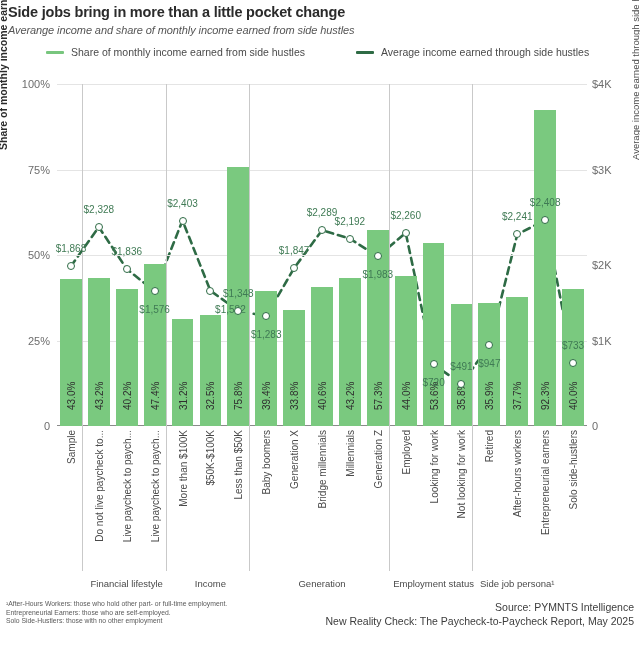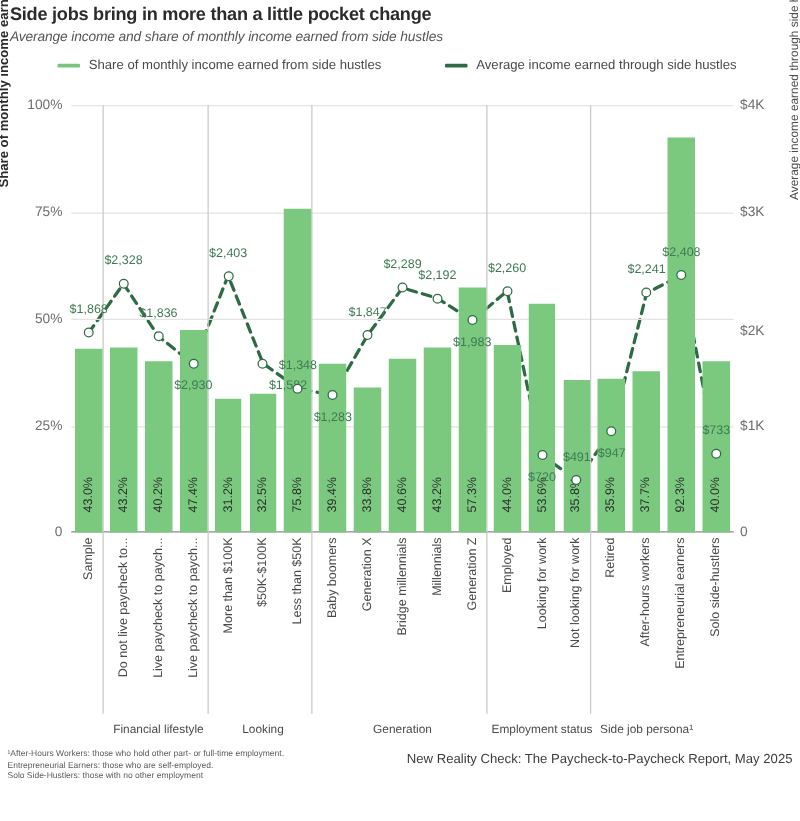--- a/index.html
+++ b/index.html
@@ -248,21 +248,21 @@
     <div class="catlabel-wrap" style="left: 516.053px;">
       <div class="catlabel">Solo side-hustlers</div>
     </div>
     <div class="dot" title="Sample: $1,868" style="left: 13.9474px; top: 182.286px;"></div>
     <div class="vallabel" style="left: 13.9474px; top: 164.286px;">$1,868</div>
     <div class="dot" title="Do not live paycheck to...: $2,328" style="left: 41.8421px; top: 142.956px;"></div>
     <div class="vallabel" style="left: 41.8421px; top: 124.956px;">$2,328</div>
     <div class="dot" title="Live paycheck to paych...: $1,836" style="left: 69.7368px; top: 185.022px;"></div>
     <div class="vallabel" style="left: 69.7368px; top: 167.022px;">$1,836</div>
     <div class="dot" title="Live paycheck to paych...: $1,576" style="left: 97.6316px; top: 207.252px;"></div>
-    <div class="vallabel" style="left: 97.6316px; top: 225.252px;">$2,930</div>
+    <div class="vallabel" style="left: 97.6316px; top: 225.252px;">$1,576</div>
     <div class="dot" title="More than $100K: $2,403" style="left: 125.526px; top: 136.543px;"></div>
     <div class="vallabel" style="left: 125.526px; top: 118.543px; text-align: center;">$2,403</div>
     <div class="dot" title="$50K-$100K: $1,582" style="left: 153.421px; top: 206.739px;"></div>
     <div class="vallabel" style="left: 153.421px; top: 224.739px; margin-left: 20px;">$1,582</div>
     <div class="dot" title="Less than $50K: $1,348" style="left: 181.316px; top: 226.746px;"></div>
     <div class="vallabel" style="left: 181.316px; top: 208.746px;">$1,348</div>
     <div class="dot" title="Baby boomers: $1,283" style="left: 209.211px; top: 232.304px;"></div>
     <div class="vallabel" style="left: 209.211px; top: 250.304px;">$1,283</div>
     <div class="dot" title="Generation X: $1,847" style="left: 237.105px; top: 184.082px;"></div>
     <div class="vallabel" style="left: 237.105px; top: 166.082px;">$1,847</div>
@@ -283,26 +283,27 @@
     <div class="dot" title="After-hours workers: $2,241" style="left: 460.263px; top: 150.394px;"></div>
     <div class="vallabel" style="left: 460.263px; top: 132.394px;">$2,241</div>
     <div class="dot" title="Entrepreneurial earners: $2,408" style="left: 488.158px; top: 136.116px;"></div>
     <div class="vallabel" style="left: 488.158px; top: 118.116px;">$2,408</div>
     <div class="dot" title="Solo side-hustlers: $733" style="left: 516.053px; top: 279.329px;"></div>
     <div class="vallabel" style="left: 516.053px; top: 261.329px;">$733</div>
   </div>
 
 <div id="grouplabels">
     <div class="grouplabel" style="left: 71.7368px; width: 110px; top: 578px;">Financial lifestyle</div>
-    <div class="grouplabel" style="left: 155.421px; width: 110px; top: 578px;">Looking</div>
+    <div class="grouplabel" style="left: 155.421px; width: 110px; top: 578px;">Income</div>
     <div class="grouplabel" style="left: 267px; width: 110px; top: 578px;">Generation</div>
     <div class="grouplabel" style="left: 378.579px; width: 110px; top: 578px;">Employment status</div>
     <div class="grouplabel" style="left: 462.263px; width: 110px; top: 578px;">Side job persona¹</div>
   </div>
 
 <div class="footnote" id="footnote">
     <div>¹After-Hours Workers: those who hold other part- or full-time employment.</div>
     <div>Entrepreneurial Earners: those who are self-employed.</div>
     <div>Solo Side-Hustlers: those with no other employment</div>
   </div>
 <div class="source">
+  <div>Source: PYMNTS Intelligence</div>
   <div>New Reality Check: The Paycheck-to-Paycheck Report, May 2025</div>
 </div>
 
 </body></html>

